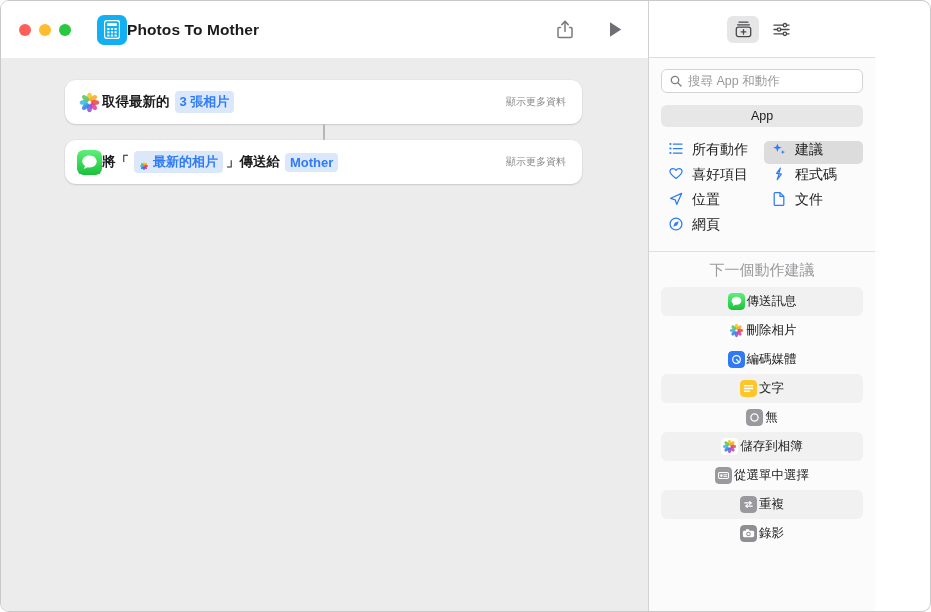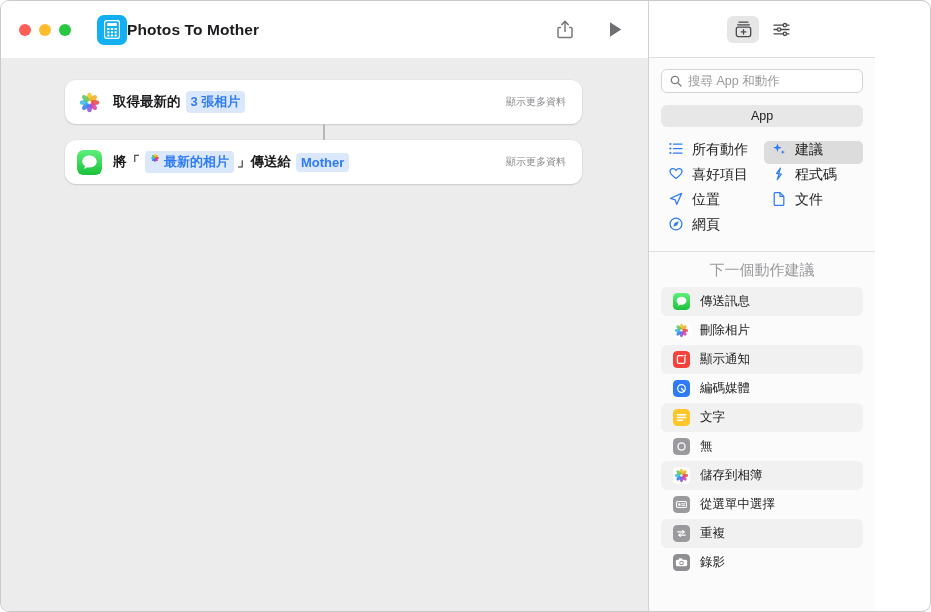--- a/index.html
+++ b/index.html
@@ -85,39 +85,38 @@
     box-shadow: 0 1px 2px rgba(0,0,0,.13), 0 0 0 0.5px rgba(0,0,0,.04);
   }
   .act-icon {
     width: 25px; height: 25px;
     border-radius: 6px;
     flex-shrink: 0;
     display: flex; align-items: center; justify-content: center;
     overflow: hidden;
   }
   .act-body {
-    margin-left: 11px;
     display: flex;
     align-items: center;
     font-size: 13.5px;
     font-weight: 700;
     color: #1c1c1e;
     white-space: nowrap;
   }
   .act-body .plain { margin-right: 2px; }
   .token {
     background: #dbe8fb;
     color: #2f7bf6;
     border-radius: 4px;
     padding: 2px 5px;
     margin: 0 3px;
     font-weight: 700;
     font-size: 13px;
     display: inline-flex;
-    align-items: flex-start;
+    align-items: flex-end;
     gap: 4px;
   }
   .token .tokdot {
     width: 10px; height: 10px; border-radius: 50%;
     display: inline-block;
     flex-shrink: 0;
   }
   .act-right {
     margin-left: auto;
     font-size: 10px;
@@ -231,26 +230,27 @@
     text-align: center;
     font-size: 15px;
     color: #9a9a9e;
     padding: 9px 0 7px 0;
   }
   .sugg-list { flex: 1; overflow: hidden; }
   .sugg-row {
     height: 29px;
     display: flex;
     align-items: center;
-    gap: 10px;
+    gap: 2px;
     padding: 0 12px;
     margin: 0 12px;
     border-radius: 6px;
     font-size: 12.5px;
     color: #1c1c1e;
+    justify-content: center;
   }
   .sugg-row.alt { background: #f1f1f1; }
   .sr-icon {
     width: 17px; height: 17px;
     border-radius: 4px;
     flex-shrink: 0;
     display: flex; align-items: center; justify-content: center;
     overflow: hidden;
   }
   svg { display: block; }
@@ -536,31 +536,20 @@
               <ellipse cx="0" cy="-5.2" rx="2.5" ry="4.6" fill="#2f7bf6" opacity=".85" transform="rotate(225)"></ellipse>
               <ellipse cx="0" cy="-5.2" rx="2.5" ry="4.6" fill="#35b8e8" opacity=".85" transform="rotate(270)"></ellipse>
               <ellipse cx="0" cy="-5.2" rx="2.5" ry="4.6" fill="#5ec15e" opacity=".85" transform="rotate(315)"></ellipse>
               <circle cx="0" cy="0" r="2" fill="#fff" opacity=".75"></circle>
             </g>
           </svg>
         </span>
         <span>刪除相片</span>
       </div>
 
-      <div class="sugg-row alt">
-        <span class="sr-icon">
-          <svg width="17" height="17" viewBox="0 0 25 25">
-            <rect width="25" height="25" rx="6" fill="#f6413a"></rect>
-            <rect x="6.5" y="6.8" width="11" height="11.4" rx="2.2" fill="none" stroke="#fff" stroke-width="1.9"></rect>
-            <circle cx="18" cy="6.6" r="2.6" fill="#f6413a"></circle>
-            <circle cx="18" cy="6.6" r="1.5" fill="#fff"></circle>
-          </svg>
-        </span>
-        <span>顯示通知</span>
-      </div>
 
       <div class="sugg-row">
         <span class="sr-icon">
           <svg width="17" height="17" viewBox="0 0 25 25">
             <rect width="25" height="25" rx="6" fill="#2f7bf6"></rect>
             <circle cx="12.5" cy="12.5" r="5.6" fill="none" stroke="#fff" stroke-width="1.8"></circle>
             <path d="M12.5 12.5 L16.6 16.8" stroke="#fff" stroke-width="1.8" stroke-linecap="round"></path>
           </svg>
         </span>
         <span>編碼媒體</span>

